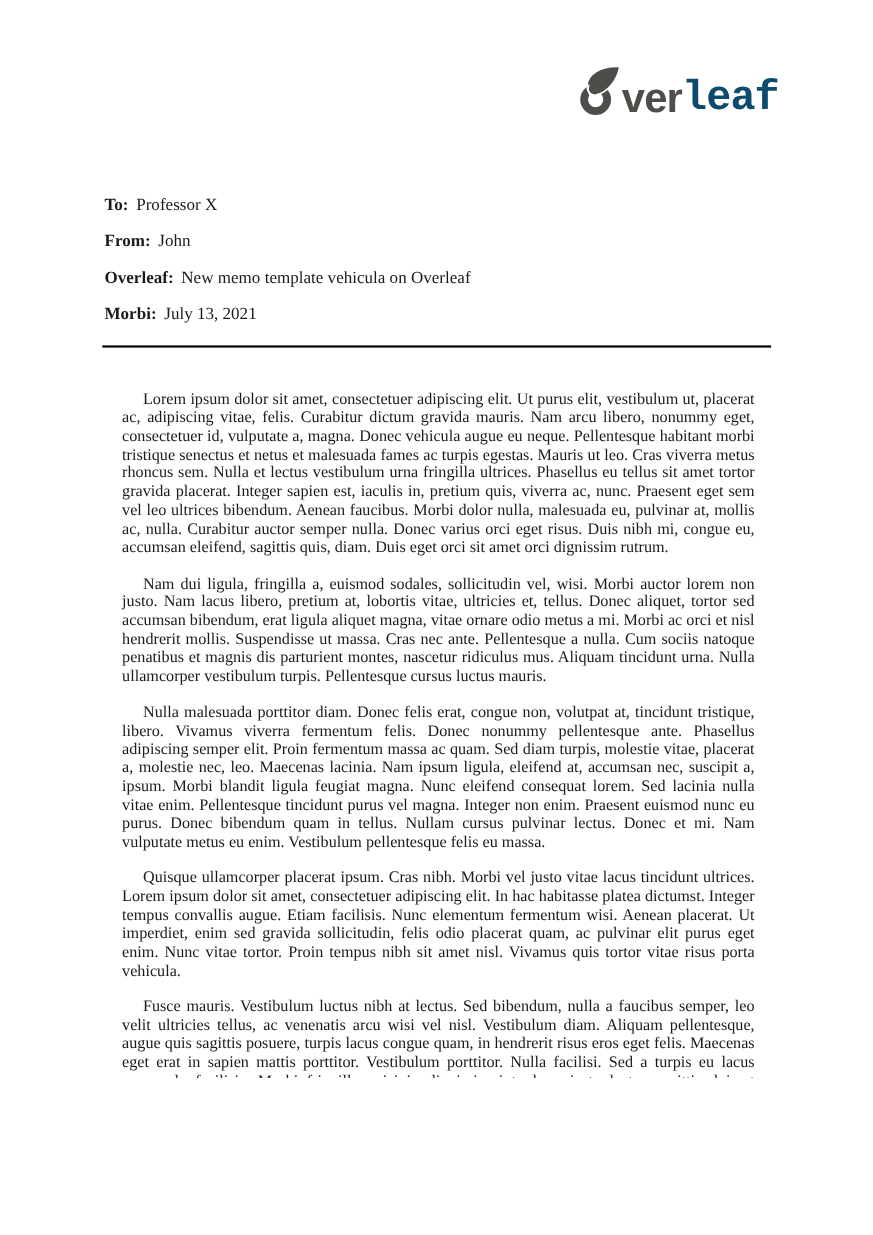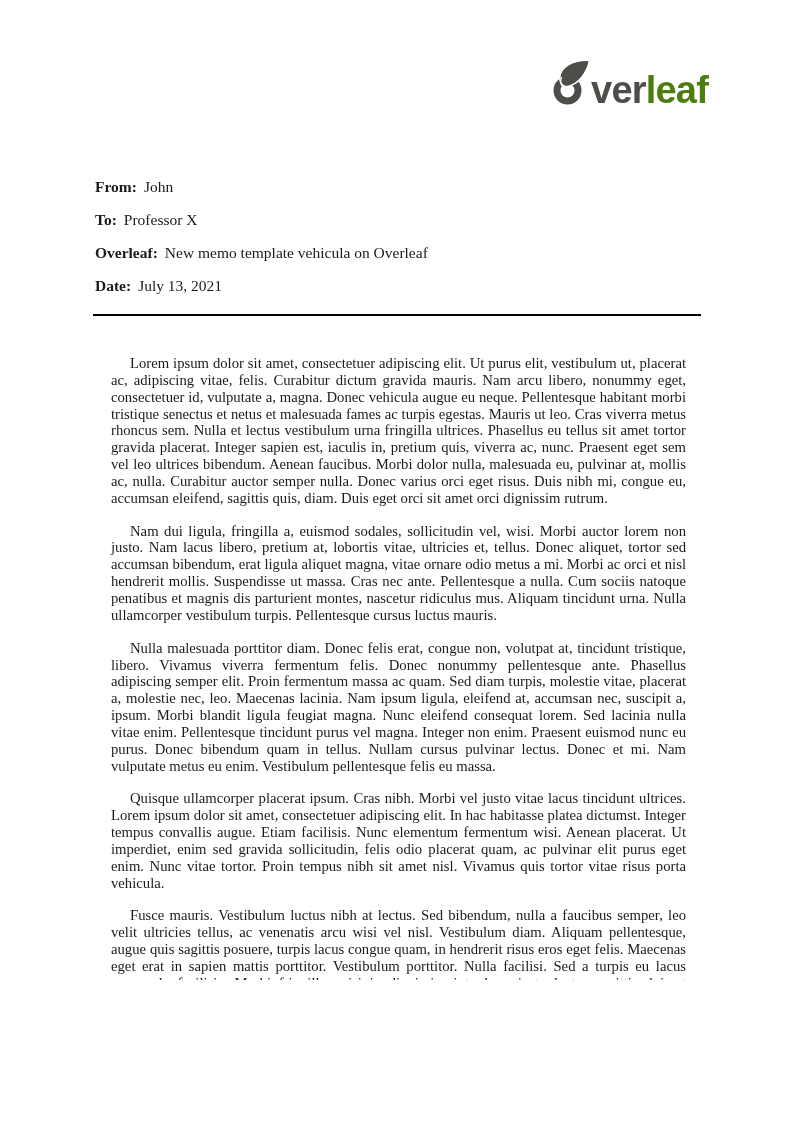--- a/index.html
+++ b/index.html
@@ -24,21 +24,21 @@
     display: flex;
     align-items: flex-end;
     font-family: "Liberation Sans", sans-serif;
     font-weight: 600;
     font-size: 38px;
     letter-spacing: -0.8px;
   }
   .logo svg { display: block; margin-right: 1px; }
   .logo .logo-text { line-height: 0.76; display: inline-block; }
   .logo .gray  { color: #4D4D4A; }
-  .logo .green { color: #4d7c0f; }
+  .logo .green { color: #0c4a6e; font-family: Liberation Mono, monospace; }
 
   
   .memo-fields {
     position: absolute;
     top: 177px;
     left: 95px;
     right: 93px;
     font-size: 15.5px;
   }
   .memo-field { margin-bottom: 14px; line-height: 19px; }
@@ -89,30 +89,30 @@
         <path d="M36.5 0.5 C 20 -0.5, 5.5 7.5, 6.8 19.5 C 7.2 23.5, 10 26.2, 13.8 26.6 C 25.5 24.5, 34 13, 36.5 0.5 Z" fill="#4D4D4A" stroke="#ffffff" stroke-width="1.4"></path>
         <path d="M8.5 17 Q 6.5 22 9.5 26.5" fill="none" stroke="#ffffff" stroke-width="1.4"></path>
       </svg>
     </span>
     <span class="logo-text gray">ver</span>
     <span class="logo-text green">leaf</span>
   </div>
 
   <div class="memo-fields">
     <div class="memo-field">
-      <span class="label">From:</span><span class="value">John</span>
+      <span class="label">To:</span><span class="value">Professor X</span>
     </div>
     <div class="memo-field">
-      <span class="label">To:</span><span class="value">Professor X</span>
+      <span class="label">From:</span><span class="value">John</span>
     </div>
     <div class="memo-field">
       <span class="label">Overleaf:</span><span class="value">New memo template vehicula on Overleaf</span>
     </div>
     <div class="memo-field">
-      <span class="label">Date:</span><span class="value">July 13, 2021</span>
+      <span class="label">Morbi:</span><span class="value">July 13, 2021</span>
     </div>
   </div>
 
   <div class="rule"></div>
 
   <div class="memo-body">
     <p>Lorem ipsum dolor sit amet, consectetuer adipiscing elit. Ut purus elit, vestibulum ut, placerat ac, adipiscing vitae, felis. Curabitur dictum gravida mauris. Nam arcu libero, nonummy eget, consectetuer id, vulputate a, magna. Donec vehicula augue eu neque. Pellentesque habitant morbi tristique senectus et netus et malesuada fames ac turpis egestas. Mauris ut leo. Cras viverra metus rhoncus sem. Nulla et lectus vestibulum urna fringilla ultrices. Phasellus eu tellus sit amet tortor gravida placerat. Integer sapien est, iaculis in, pretium quis, viverra ac, nunc. Praesent eget sem vel leo ultrices bibendum. Aenean faucibus. Morbi dolor nulla, malesuada eu, pulvinar at, mollis ac, nulla. Curabitur auctor semper nulla. Donec varius orci eget risus. Duis nibh mi, congue eu, accumsan eleifend, sagittis quis, diam. Duis eget orci sit amet orci dignissim rutrum.</p>
     <p>Nam dui ligula, fringilla a, euismod sodales, sollicitudin vel, wisi. Morbi auctor lorem non justo. Nam lacus libero, pretium at, lobortis vitae, ultricies et, tellus. Donec aliquet, tortor sed accumsan bibendum, erat ligula aliquet magna, vitae ornare odio metus a mi. Morbi ac orci et nisl hendrerit mollis. Suspendisse ut massa. Cras nec ante. Pellentesque a nulla. Cum sociis natoque penatibus et magnis dis parturient montes, nascetur ridiculus mus. Aliquam tincidunt urna. Nulla ullamcorper vestibulum turpis. Pellentesque cursus luctus mauris.</p>
     <p>Nulla malesuada porttitor diam. Donec felis erat, congue non, volutpat at, tincidunt tristique, libero. Vivamus viverra fermentum felis. Donec nonummy pellentesque ante. Phasellus adipiscing semper elit. Proin fermentum massa ac quam. Sed diam turpis, molestie vitae, placerat a, molestie nec, leo. Maecenas lacinia. Nam ipsum ligula, eleifend at, accumsan nec, suscipit a, ipsum. Morbi blandit ligula feugiat magna. Nunc eleifend consequat lorem. Sed lacinia nulla vitae enim. Pellentesque tincidunt purus vel magna. Integer non enim. Praesent euismod nunc eu purus. Donec bibendum quam in tellus. Nullam cursus pulvinar lectus. Donec et mi. Nam vulputate metus eu enim. Vestibulum pellentesque felis eu massa.</p>
     <p>Quisque ullamcorper placerat ipsum. Cras nibh. Morbi vel justo vitae lacus tincidunt ultrices. Lorem ipsum dolor sit amet, consectetuer adipiscing elit. In hac habitasse platea dictumst. Integer tempus convallis augue. Etiam facilisis. Nunc elementum fermentum wisi. Aenean placerat. Ut imperdiet, enim sed gravida sollicitudin, felis odio placerat quam, ac pulvinar elit purus eget enim. Nunc vitae tortor. Proin tempus nibh sit amet nisl. Vivamus quis tortor vitae risus porta vehicula.</p>

